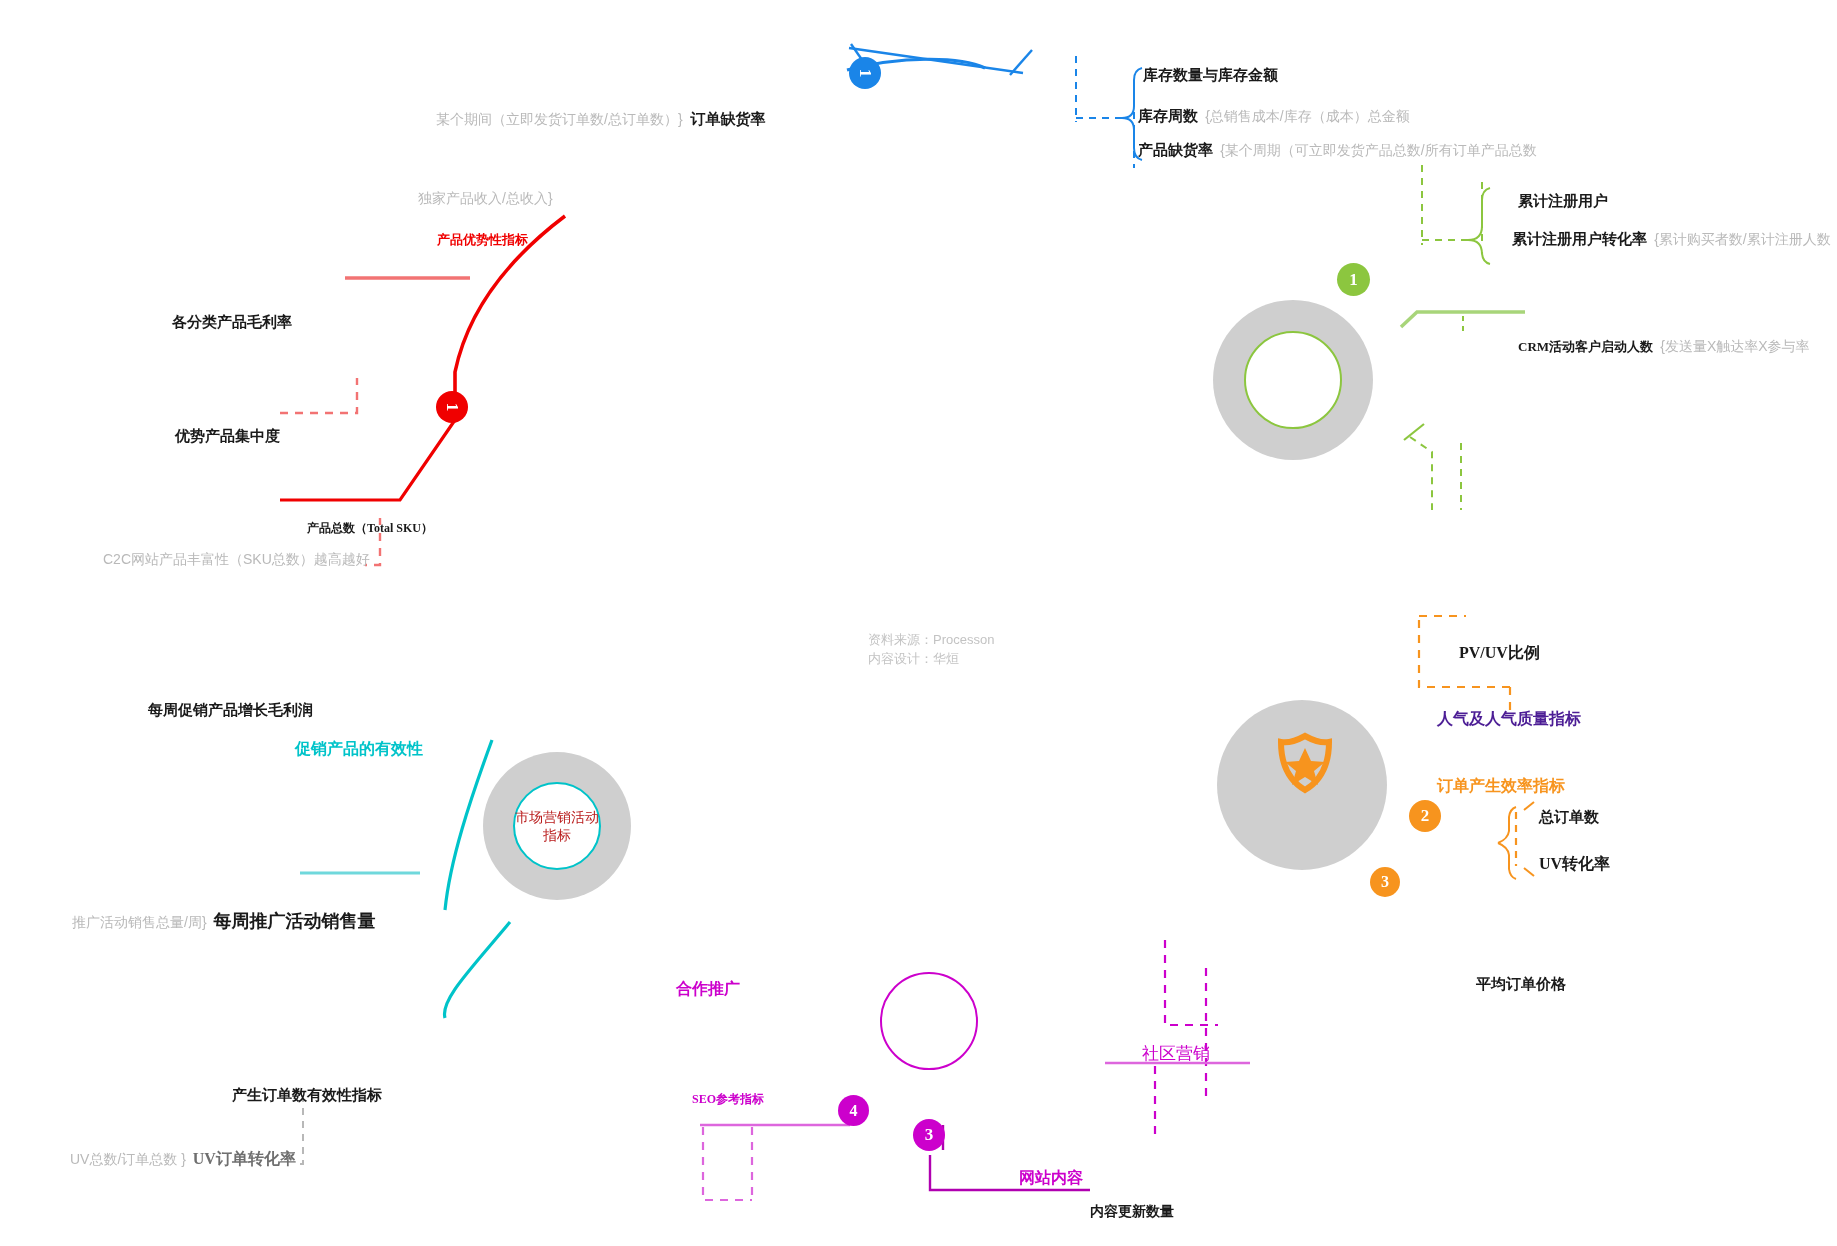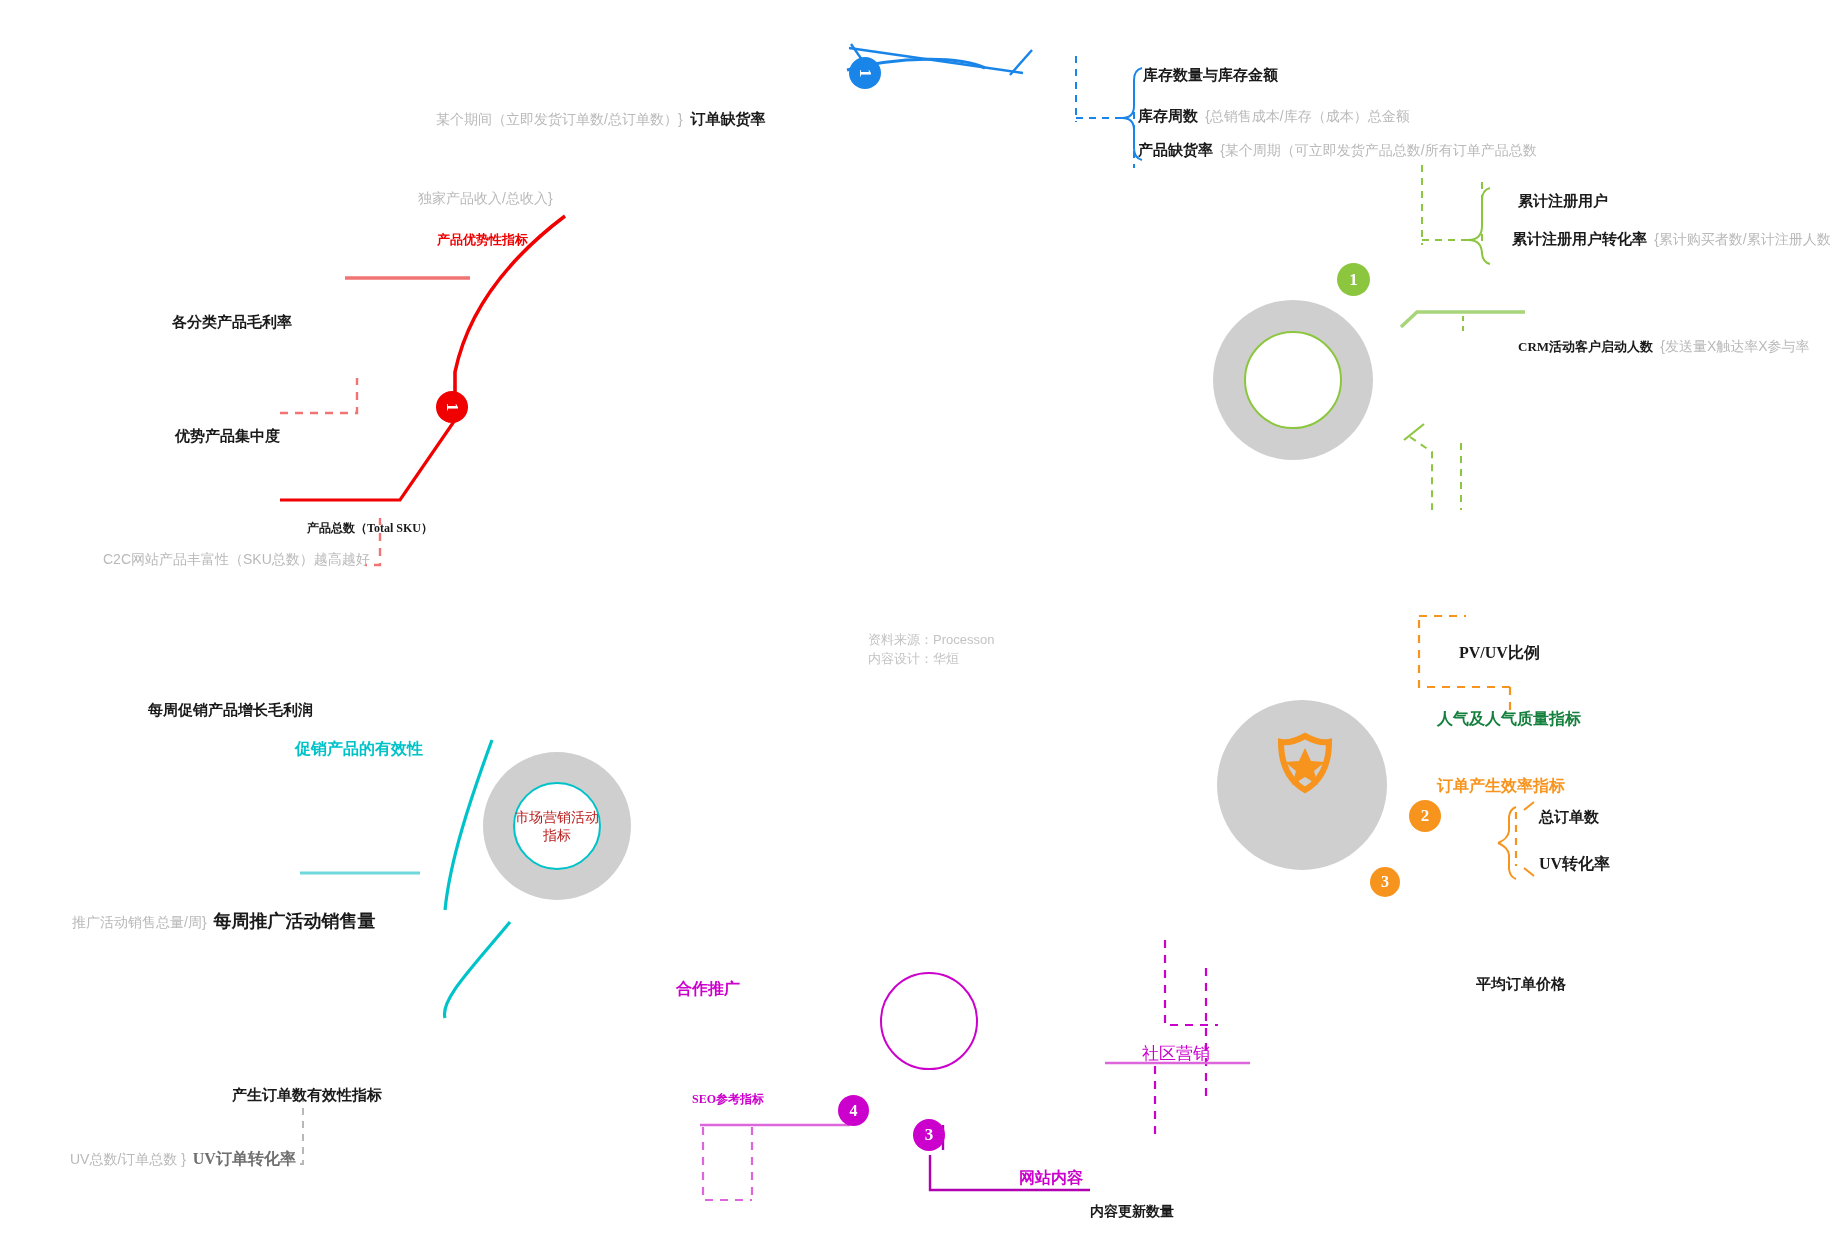--- a/index.html
+++ b/index.html
@@ -196,21 +196,21 @@
 
   <div class="lbl bold dark" style="left:232px;top:1086px;font-size:15px;">产生订单数有效性指标</div>
 
   <div class="lbl" style="left:70px;top:1149px;font-size:14px;">
     <span class="muted">UV总数/订单总数 }</span>
     <span class="serifb" style="font-size:16px;color:#6f6f6f;margin-left:3px;">UV订单转化率</span>
   </div>
 
   <div class="lbl serifb dark" style="left:1459px;top:643px;font-size:16px;">PV/UV比例</div>
 
-  <div class="lbl bold" style="left:1437px;top:709px;font-size:16px;color:#15803d;">人气及人气质量指标</div>
+  <div class="lbl bold" style="left:1437px;top:709px;font-size:16px;color:#4c1d95;">人气及人气质量指标</div>
 
   <div class="lbl bold" style="left:1437px;top:776px;font-size:16px;color:#f7941e;">订单产生效率指标</div>
 
   <div class="lbl bold dark" style="left:1539px;top:808px;font-size:15px;">总订单数</div>
 
   <div class="lbl serifb dark" style="left:1539px;top:854px;font-size:16px;">UV转化率</div>
 
   <div class="lbl bold dark" style="left:1462px;top:975px;font-size:15px;margin-left:14px;">平均订单价格</div>
 
   <div class="lbl bold" style="left:676px;top:979px;font-size:16px;color:#cc00cc;">合作推广</div>

